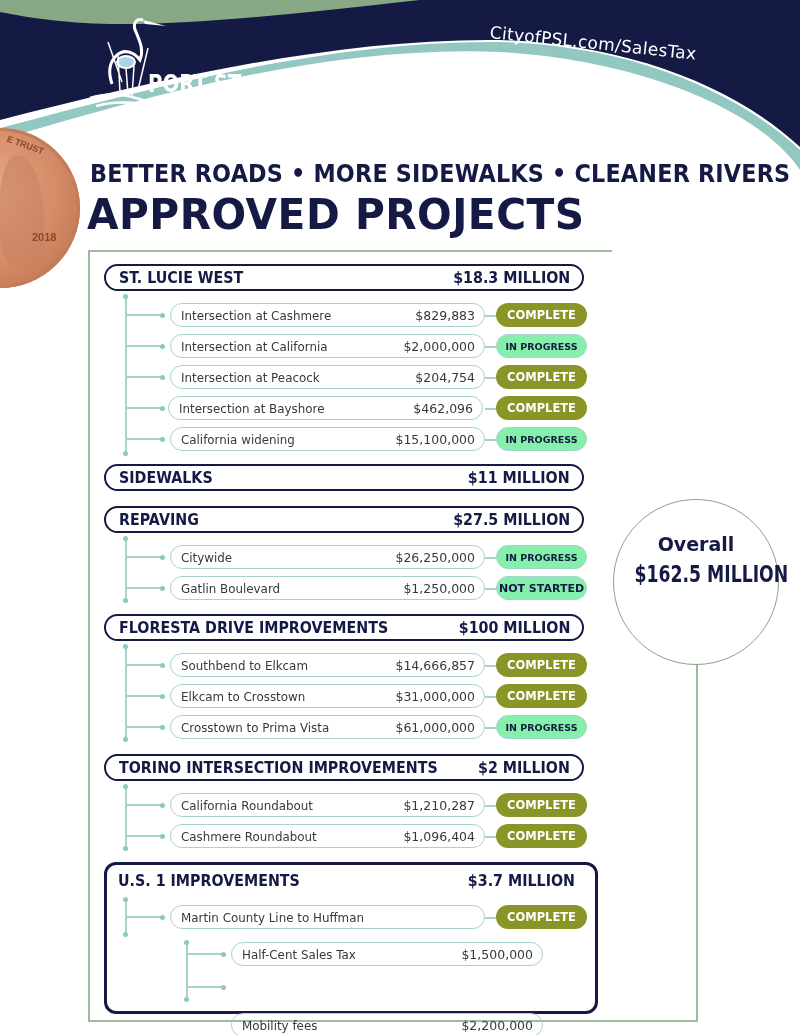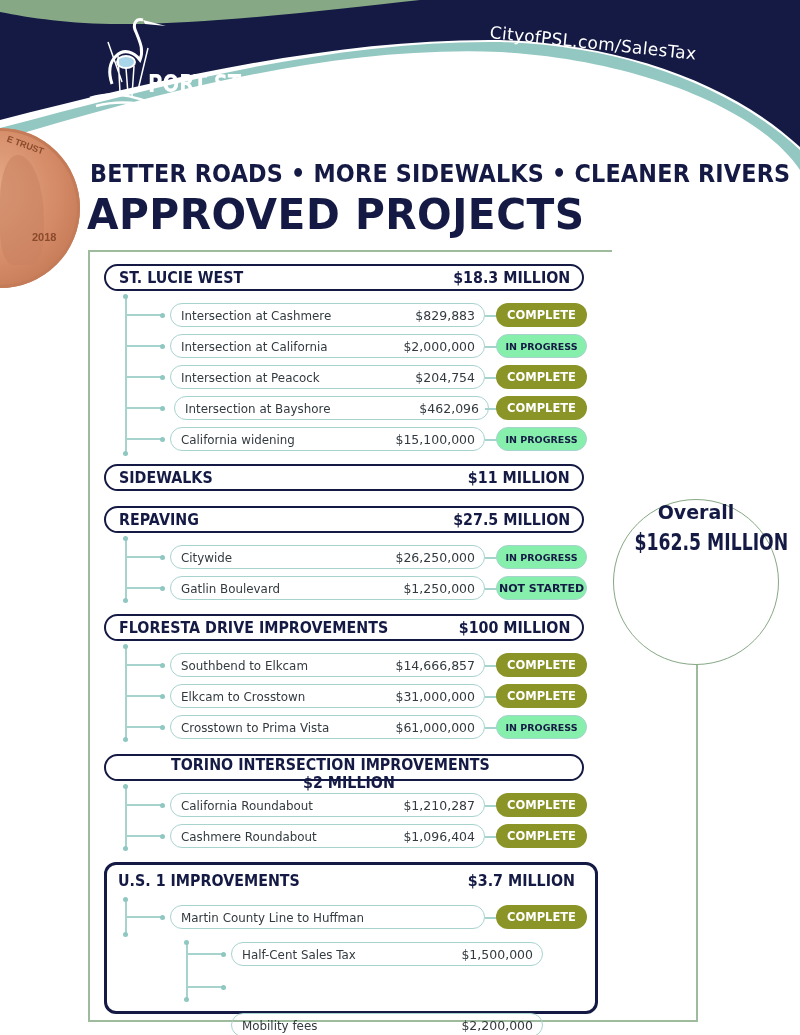--- a/index.html
+++ b/index.html
@@ -16,21 +16,21 @@
   .penny-trust{position:absolute;left:6px;top:140px;font-family:"Liberation Sans",sans-serif;font-weight:bold;font-size:9px;color:#8a4a2c;transform:rotate(20deg);}
   .penny-face{position:absolute;left:0px;top:155px;width:44px;height:110px;border-radius:40% 60% 30% 30%;background:#c98260;opacity:0.55;}
   .tagline{position:absolute;left:90px;top:160px;font-family:"DejaVu Sans",sans-serif;font-weight:bold;font-size:24px;color:#141a44;white-space:nowrap;transform:scaleX(0.93);transform-origin:left;letter-spacing:0.2px;}
   .title{position:absolute;left:87px;top:190px;font-family:"DejaVu Sans",sans-serif;font-weight:bold;font-size:42px;color:#141a44;white-space:nowrap;transform:scaleX(0.97);transform-origin:left;letter-spacing:0.5px;}
   
   .frame-top{position:absolute;left:88px;top:250px;width:524px;height:2px;background:#9fbb9e;}
   .frame-left{position:absolute;left:88px;top:250px;width:2px;height:772px;background:#9fbb9e;}
   .frame-bottom{position:absolute;left:88px;top:1020px;width:610px;height:2px;background:#9fbb9e;}
   .frame-right{position:absolute;left:696px;top:648px;width:2px;height:374px;background:#9fbb9e;}
   .total-circle{position:absolute;left:613px;top:499px;width:164px;height:164px;border-radius:50%;border:1.5px solid #86a885;background:#fff;text-align:center;}
-  .total-label{font-family:"DejaVu Sans",sans-serif;font-weight:bold;font-size:19px;line-height:24px;color:#141a44;}
+  .total-label{margin-top:32px;font-family:"DejaVu Sans",sans-serif;font-weight:bold;font-size:19px;line-height:24px;color:#141a44;}
   .total-value{margin-top:5px;font-family:"DejaVu Sans",sans-serif;font-weight:bold;font-size:23px;color:#141a44;transform:scaleX(0.75);white-space:nowrap;}
   
   .cat{position:absolute;left:104px;width:480px;height:27px;border:2px solid #141a44;border-radius:16px;display:flex;align-items:center;justify-content:space-between;padding:0 12px 0 13px;box-sizing:border-box;}
   .cat .name,.cat .amt{font-family:"DejaVu Sans",sans-serif;font-weight:bold;font-size:15.5px;color:#141a44;white-space:nowrap;}
   .cat .name{transform:scaleX(0.92);transform-origin:left;}
   .cat .amt{transform:scaleX(0.92);transform-origin:right;}
   
   .vline{position:absolute;width:2px;background:#a7d3cf;}
   .dot{position:absolute;width:5px;height:5px;border-radius:50%;background:#8fc7c1;}
   .hline{position:absolute;height:2px;background:#a7d3cf;}
@@ -121,21 +121,21 @@
 <div class="dot" style="left:160px;top:375px;"></div>
 <div class="item" style="left:170px;top:365px;width:315px;">
   <span class="iname">Intersection at Peacock</span>
   <span class="iamt">$204,754</span>
 </div>
 <div class="conn" style="left:485px;top:377px;width:12px;"></div>
 <div class="status complete" style="top:365px;">COMPLETE</div>
 
 <div class="hline" style="left:126px;top:407px;width:36px;"></div>
 <div class="dot" style="left:160px;top:406px;"></div>
-<div class="item" style="left:174px;top:396px;width:315px;gap:16px;">
+<div class="item" style="left:168px;top:396px;width:315px;gap:16px;">
   <span class="iname">Intersection at Bayshore</span>
   <span class="iamt">$462,096</span>
 </div>
 <div class="conn" style="left:485px;top:408px;width:12px;"></div>
 <div class="status complete" style="top:396px;">COMPLETE</div>
 
 <div class="hline" style="left:126px;top:438px;width:36px;"></div>
 <div class="dot" style="left:160px;top:437px;"></div>
 <div class="item" style="left:170px;top:427px;width:315px;">
   <span class="iname">California widening</span>
@@ -203,21 +203,21 @@
 
 <div class="hline" style="left:126px;top:726px;width:36px;"></div>
 <div class="dot" style="left:160px;top:725px;"></div>
 <div class="item" style="left:170px;top:715px;width:315px;">
   <span class="iname">Crosstown to Prima Vista</span>
   <span class="iamt">$61,000,000</span>
 </div>
 <div class="conn" style="left:485px;top:727px;width:12px;"></div>
 <div class="status progress" style="top:715px;">IN PROGRESS</div>
 
-<div class="cat" style="top:754px;flex-direction:column;">
+<div class="cat" style="top:754px;">
   <span class="name">TORINO INTERSECTION IMPROVEMENTS</span>
   <span class="amt">$2 MILLION</span>
 </div>
 <div class="vline" style="left:125px;top:787px;height:62px;"></div>
 <div class="dot" style="left:123px;top:784px;"></div>
 <div class="dot" style="left:123px;top:846px;"></div>
 
 <div class="hline" style="left:126px;top:804px;width:36px;"></div>
 <div class="dot" style="left:160px;top:803px;"></div>
 <div class="item" style="left:170px;top:793px;width:315px;">

